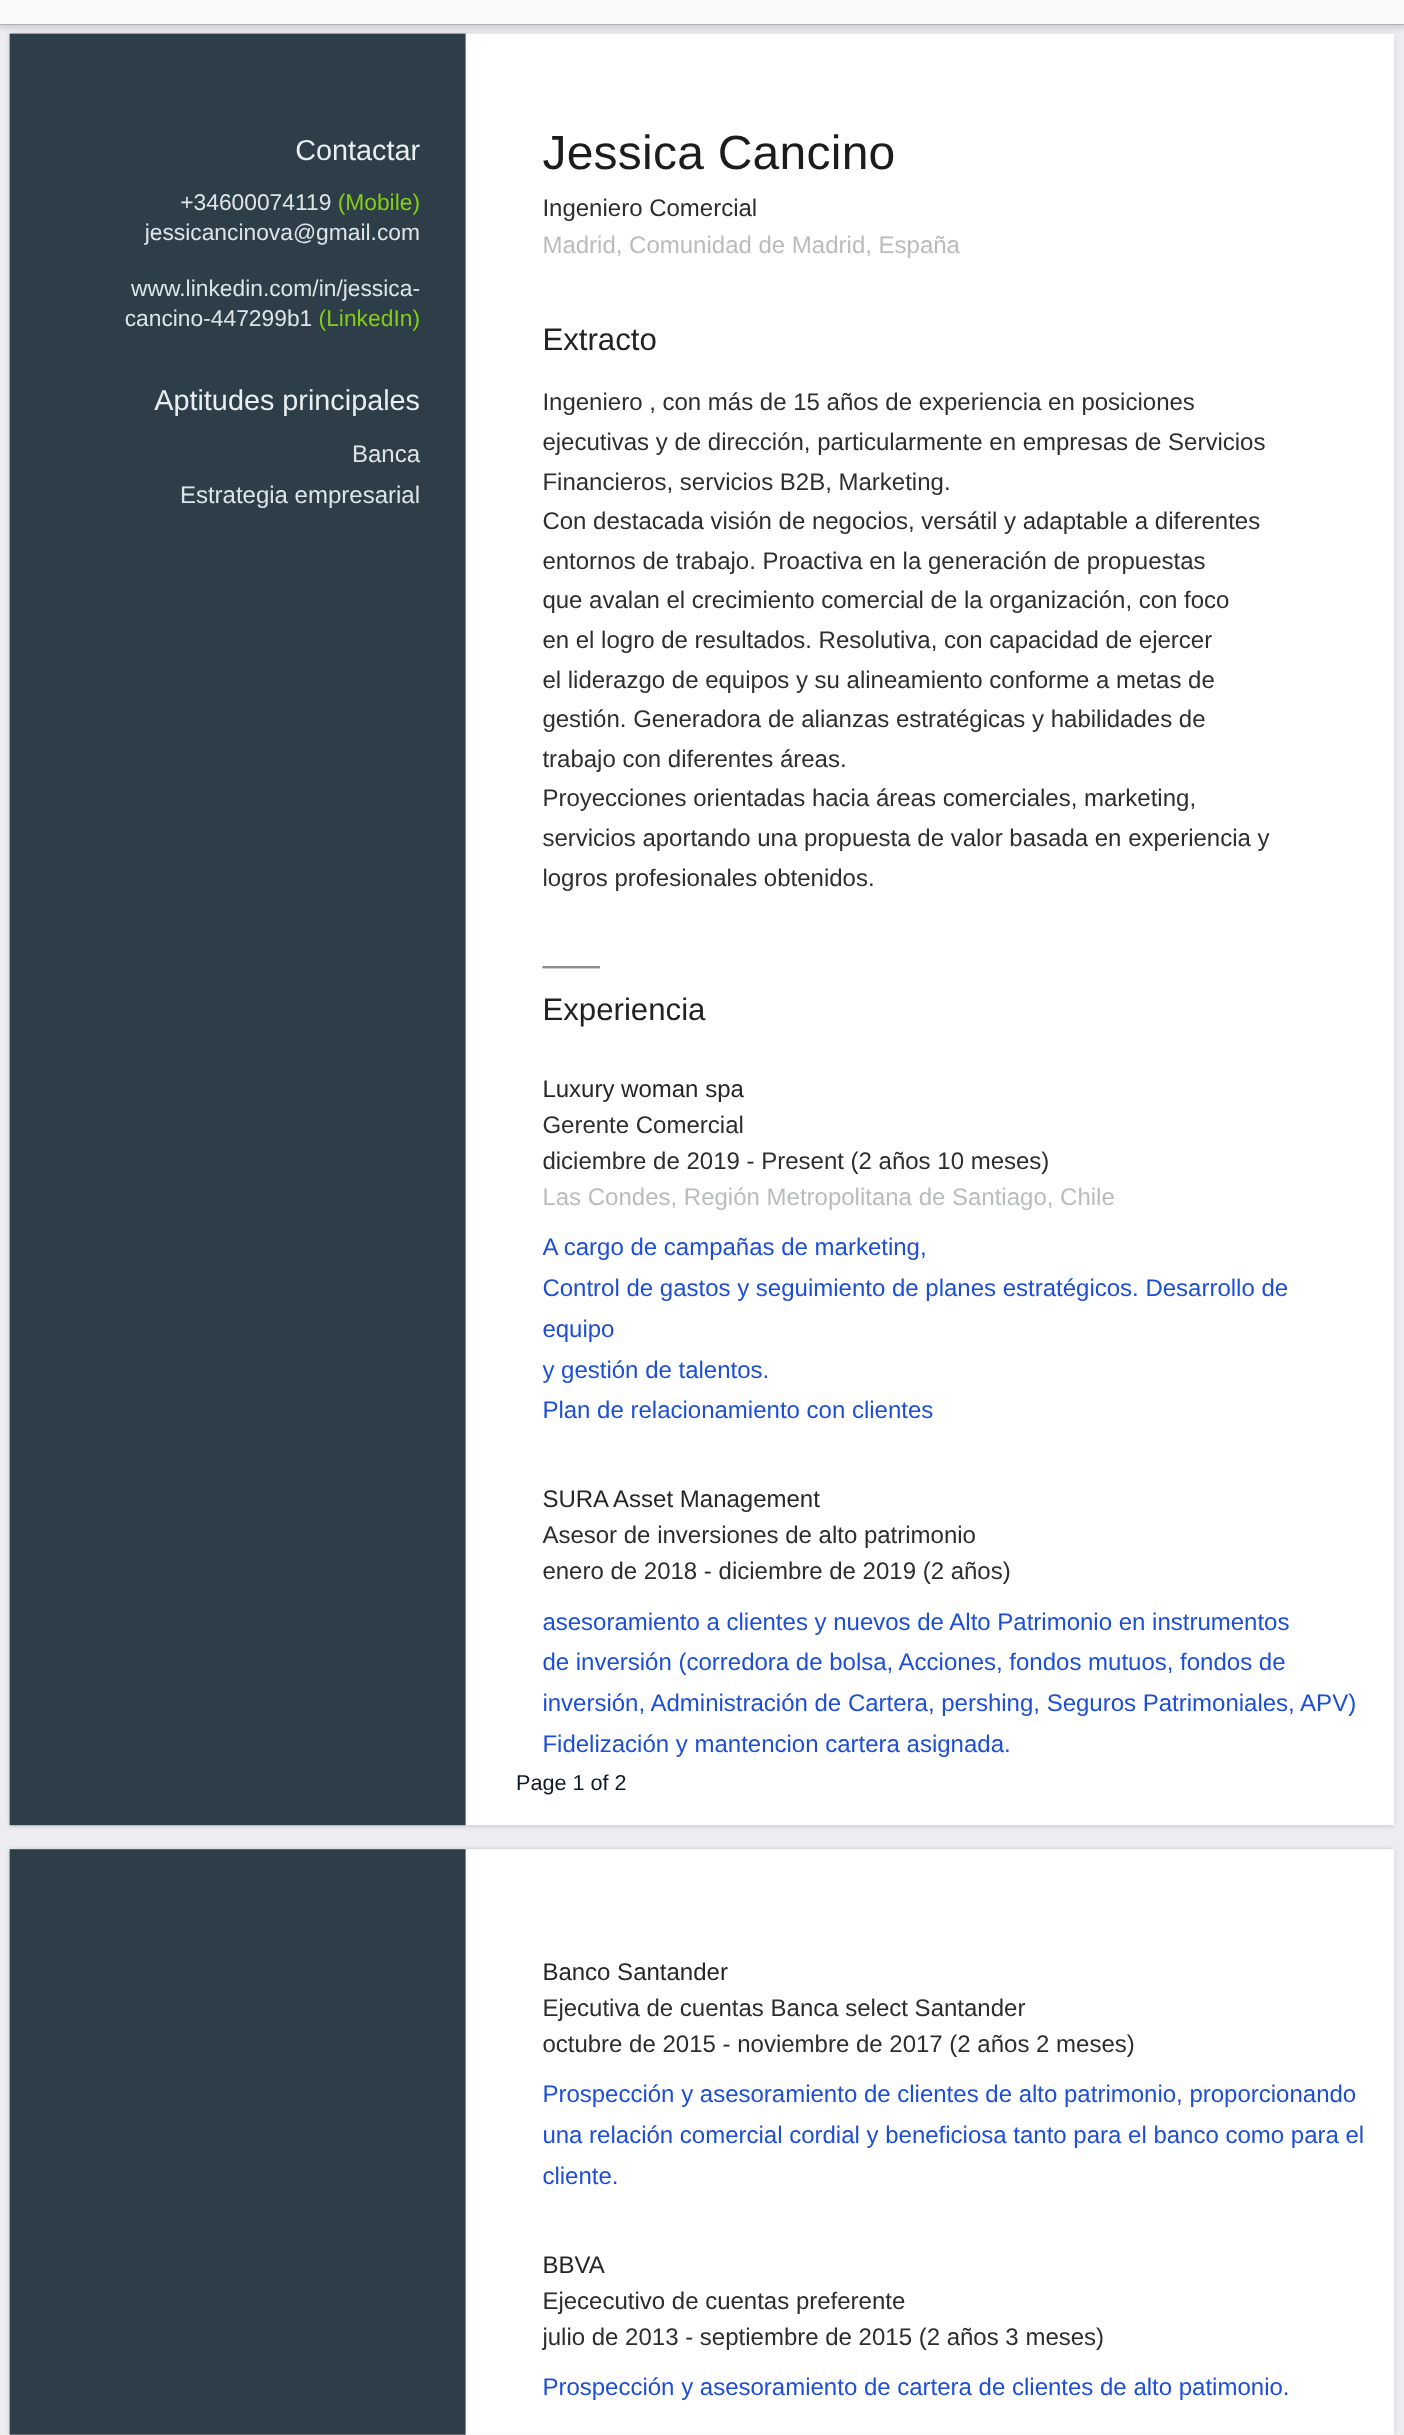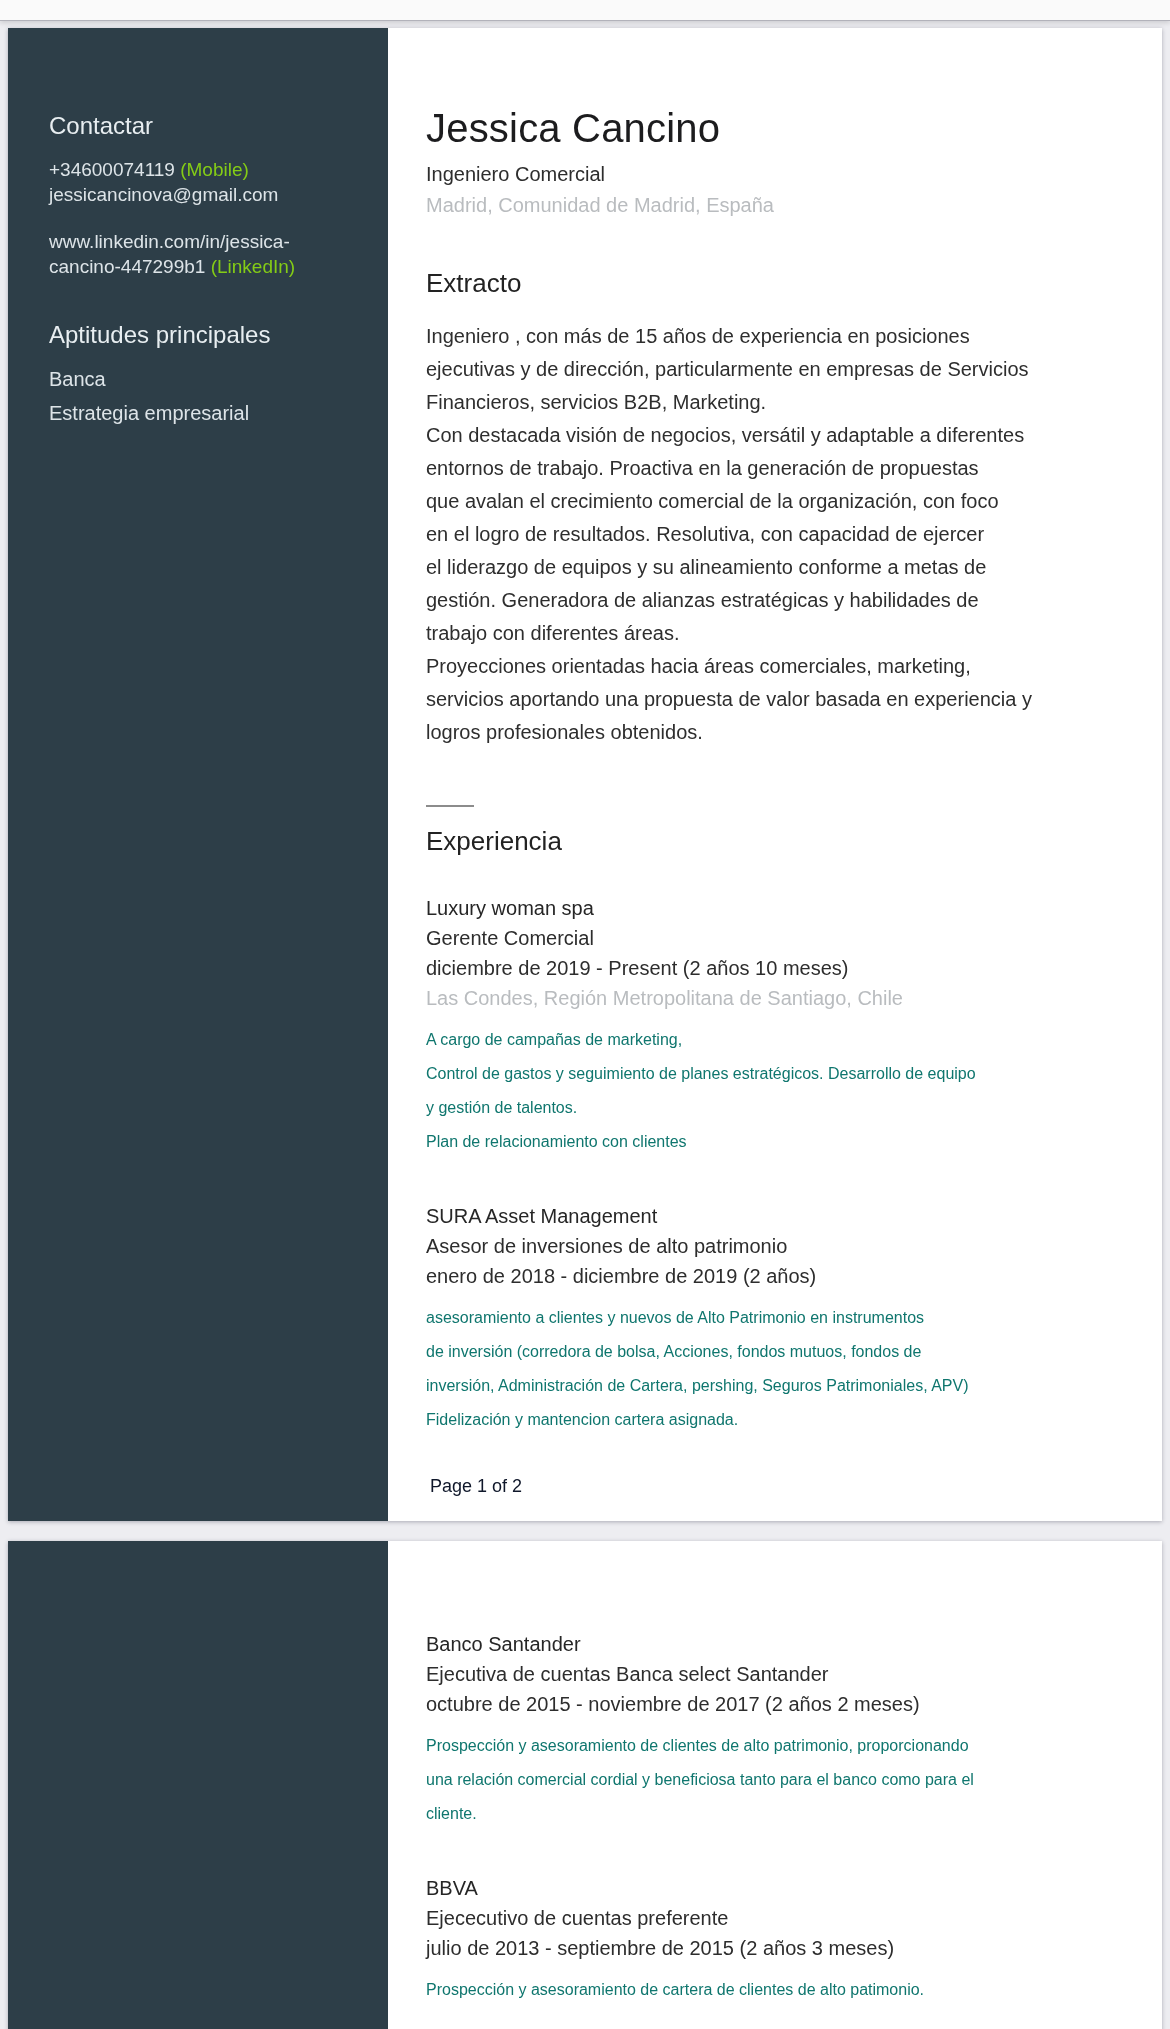--- a/index.html
+++ b/index.html
@@ -16,33 +16,33 @@
   }
   .page{
     width:1154px;margin-left:8px;background:#ffffff;
     box-shadow:0 1px 4px rgba(50,50,70,.35);
     display:flex;position:relative;box-sizing:border-box;
   }
   .page-1{height:1493px;margin-top:7px;}
   .page-2{height:610px;margin-top:20px;}
   .sidebar{
     width:380px;flex-shrink:0;background:#2d3e48;color:#dde4e8;
-    box-sizing:border-box;padding:83px 38px 0 41px;
+    box-sizing:border-box;padding:83px 38px 0 41px;text-align:right;
   }
   .sb-heading{
     font-size:24px;font-weight:400;color:#e8eef1;margin:0;line-height:30px;
   }
   .sb-block{margin-top:16px;font-size:19px;line-height:25px;color:#dde4e8;}
   .sb-block.linkedin-block{margin-top:22px;}
   .muted{color:#84cc16;}
   .sb-skills-heading{margin-top:41px;}
   .skill-list{margin-top:12px;}
   .skill{font-size:20px;line-height:34px;color:#dde4e8;}
   .main{
-    flex:1;box-sizing:border-box;padding:0 24px 0 38px;position:relative;
+    flex:1;box-sizing:border-box;padding:0 24px 0 64px;position:relative;
   }
   .main-inner{max-width:700px;}
   .name{
     font-size:40px;font-weight:400;color:#1c1c1e;margin:76px 0 0;line-height:48px;
     letter-spacing:.2px;
   }
   .headline{font-size:20px;color:#2d2d2d;margin-top:9px;line-height:26px;}
   .location{font-size:20px;color:#b9bcbf;margin-top:5px;line-height:26px;}
   .section-heading{
     font-size:26px;font-weight:400;color:#222;margin:0;line-height:32px;
@@ -54,21 +54,21 @@
     width:48px;border:0;border-top:2px solid #8c8c8c;margin:56px 0 0;
   }
   .exp-heading{margin-top:18px;}
   .entry{margin-top:36px;}
   .entry + .entry{margin-top:42px;}
   .entry .company{font-size:20px;color:#262626;line-height:30px;}
   .entry .role{font-size:20px;color:#2d2d2d;line-height:30px;}
   .entry .dates{font-size:20px;color:#2d2d2d;line-height:30px;}
   .entry .loc{font-size:20px;color:#b9bcbf;line-height:30px;}
   .entry .desc{margin-top:10px;}
-  .entry .desc .tline{font-size:16px;line-height:34px;color:#0f766e;}
+  .entry .desc .tline{font-size:20px;line-height:34px;color:#1d4ed8;}
   .page-footer{
     position:absolute;left:42px;right:24px;bottom:24px;
     font-size:18px;color:#0f172a;
   }
   .main-p2{padding-top:88px;}
   .main-p2 .entry.first{margin-top:0;}
 </style>
 </head>
 <body>
 

